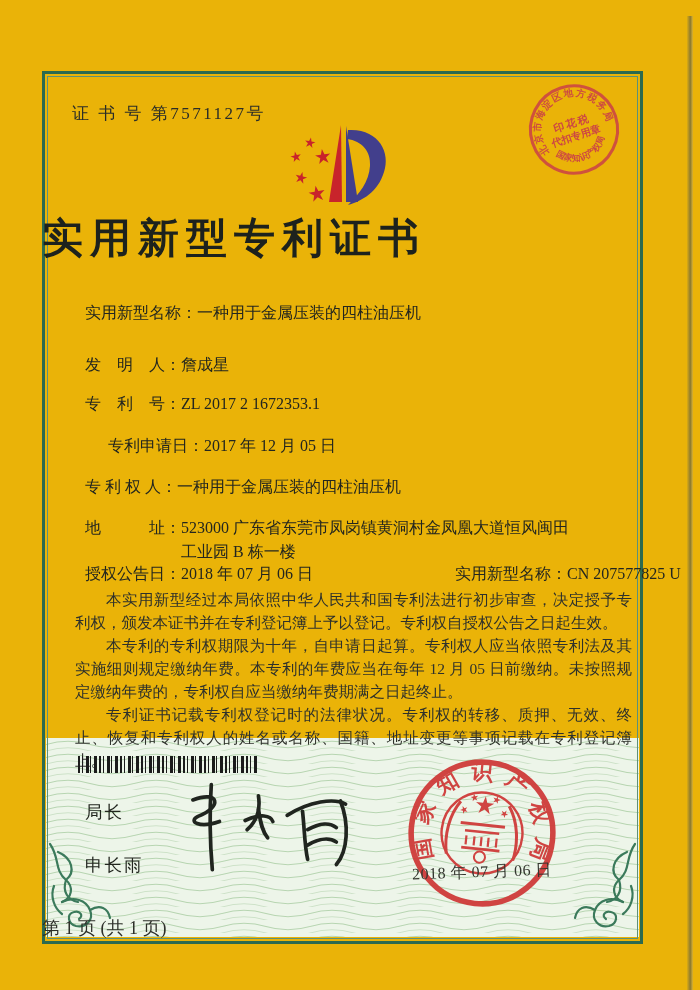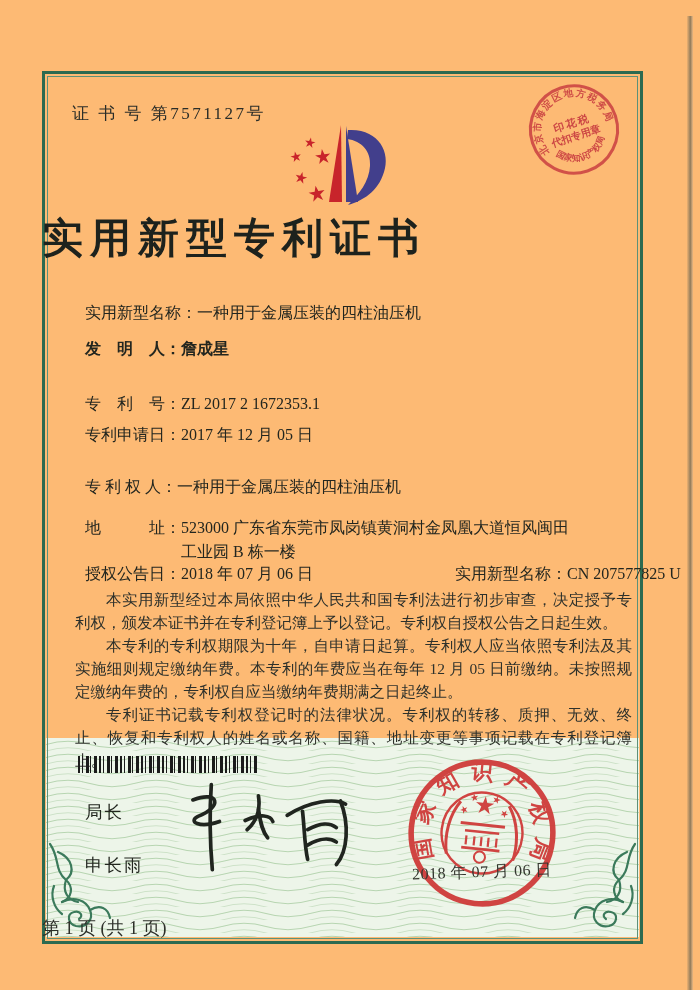--- a/index.html
+++ b/index.html
@@ -3,21 +3,21 @@
 <meta charset="utf-8">
 <style>
   html,body{margin:0;padding:0;}
   body{
     width:700px;height:990px;background:#e9e9e4;
     font-family:"Liberation Serif","DejaVu Serif",serif;
     position:relative;overflow:hidden;
   }
   .paper{
     position:absolute;left:0;top:0;width:700px;height:990px;
-    background:#fdba74;
+    background:#eab308;
   }
   .edge-shadow-right{
     position:absolute;left:687px;top:16px;width:6px;height:974px;
     background:linear-gradient(90deg,rgba(110,115,105,.12),rgba(75,82,74,.6) 55%,rgba(180,182,175,.25));
   }
   .frame{
     position:absolute;left:42px;top:71px;width:595px;height:867px;
     border:3px solid #2c6a50;
   }
   .frame::after{
@@ -31,21 +31,21 @@
   }
   .stamp-tax{position:absolute;left:498px;top:56px;width:152px;height:148px;}
   .logo{position:absolute;left:272px;top:110px;width:145px;height:100px;}
   .title{
     position:absolute;left:42px;top:211px;width:679px;text-align:left;
     font-size:41px;font-weight:bold;color:#1d221d;letter-spacing:7px;
   }
   .fields{position:absolute;left:85px;top:303px;width:545px;font-size:16px;color:#23261f;}
   .frow{position:absolute;left:0;white-space:nowrap;}
   .frow .lbl{white-space:pre;text-align:right;}
-  .r1{top:0;} .r2{top:36px;font-weight:bold;} .r3{top:75px;margin-top:16px;} .r4{top:122px;} .r5{top:174px;}
+  .r1{top:0;} .r2{top:52px;} .r3{top:75px;margin-top:16px;} .r4{top:133px;margin-left:23px;} .r5{top:174px;}
   .r6{top:215px;} .r6b{top:239px;padding-left:96px;} .r7{top:261px;width:545px;}
   .r7 .right-pair{position:absolute;left:370px;top:0;white-space:nowrap;}
   .paras{
     position:absolute;left:75px;top:588px;width:557px;
     font-size:15.5px;line-height:23px;color:#2e312b;text-align:justify;
   }
   .paras p{margin:0;text-indent:2em;}
   .barcode{
     position:absolute;left:78px;top:756px;width:180px;height:17px;
     background:repeating-linear-gradient(90deg,

